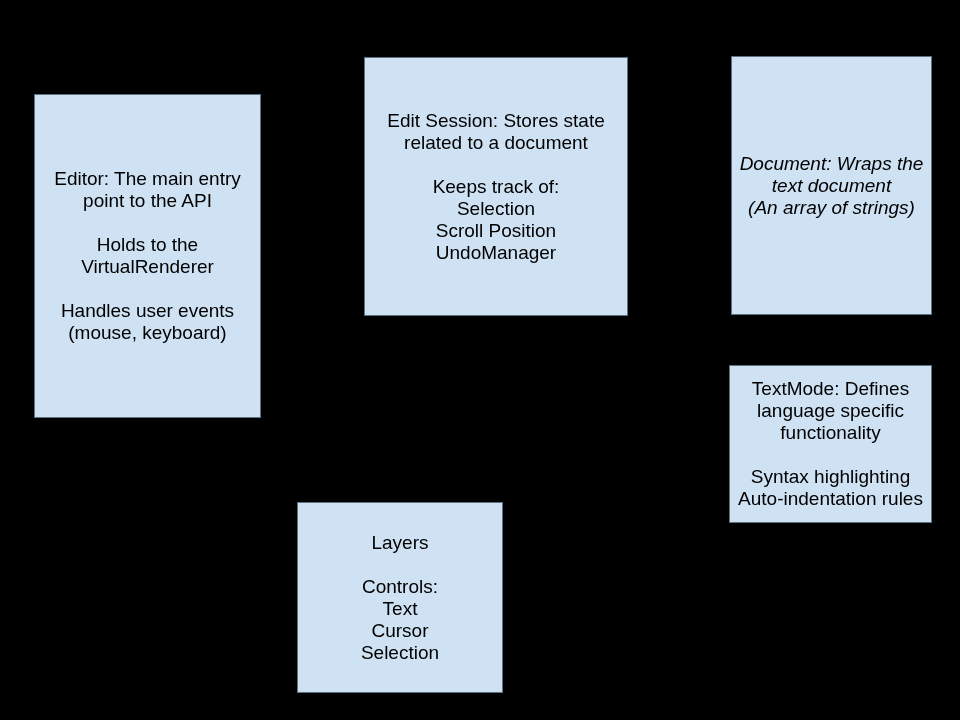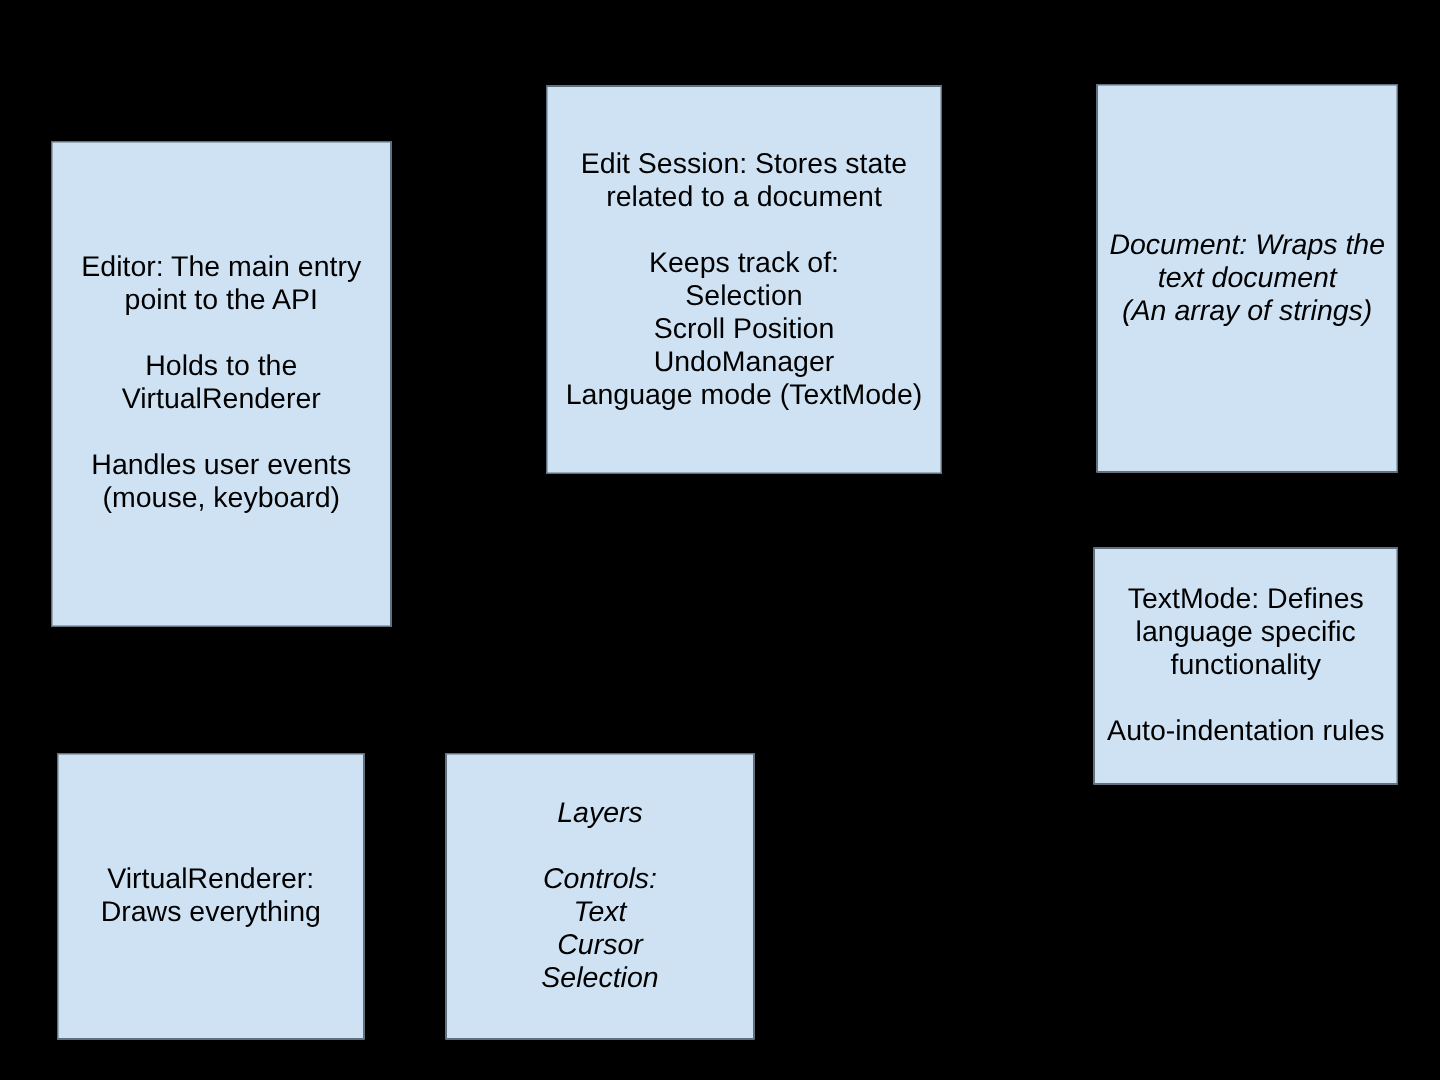--- a/index.html
+++ b/index.html
@@ -32,21 +32,21 @@
     line-height: 22px;
     white-space: pre;
     color: #000000;
   }
   
   .box-editor            { left: 34px;  top: 56px;  width: 227px; height: 324px; margin-top: 38px; }
   .box-edit-session      { left: 364px; top: 57px;  width: 264px; height: 259px; }
   .box-document          { left: 731px; top: 56px;  width: 201px; height: 259px; font-style: italic; }
   .box-textmode          { left: 729px; top: 365px; width: 203px; height: 158px; }
   .box-virtual-renderer  { left: 38px;  top: 502px; width: 205px; height: 191px; }
-  .box-layers            { left: 297px; top: 502px; width: 206px; height: 191px; font-style: italic; }
+  .box-layers            { left: 297px; top: 502px; width: 206px; height: 191px; }
 </style>
 </head>
 <body>
 
 <div id="slide">
   <div class="box box-editor">
       <div class="line">Editor: The main entry</div>
       <div class="line">point to the API</div>
       <div class="line">&nbsp;</div>
       <div class="line">Holds to the</div>
@@ -57,41 +57,37 @@
     </div>
 
   <div class="box box-edit-session">
       <div class="line">Edit Session: Stores state</div>
       <div class="line">related to a document</div>
       <div class="line">&nbsp;</div>
       <div class="line">Keeps track of:</div>
       <div class="line">Selection</div>
       <div class="line">Scroll Position</div>
       <div class="line">UndoManager</div>
-      <div class="line">Language mode (TextMode)</div>
     </div>
 
   <div class="box box-document">
       <div class="line">Document: Wraps the</div>
       <div class="line">text document</div>
       <div class="line">(An array of strings)</div>
     </div>
 
   <div class="box box-textmode">
       <div class="line">TextMode: Defines</div>
       <div class="line">language specific</div>
       <div class="line">functionality</div>
       <div class="line">&nbsp;</div>
+      <div class="line">Syntax highlighting</div>
       <div class="line">Auto-indentation rules</div>
     </div>
 
-  <div class="box box-virtual-renderer">
-      <div class="line">VirtualRenderer:</div>
-      <div class="line">Draws everything</div>
-    </div>
 
   <div class="box box-layers">
       <div class="line">Layers</div>
       <div class="line">&nbsp;</div>
       <div class="line">Controls:</div>
       <div class="line">Text</div>
       <div class="line">Cursor</div>
       <div class="line">Selection</div>
     </div>
 </div>

